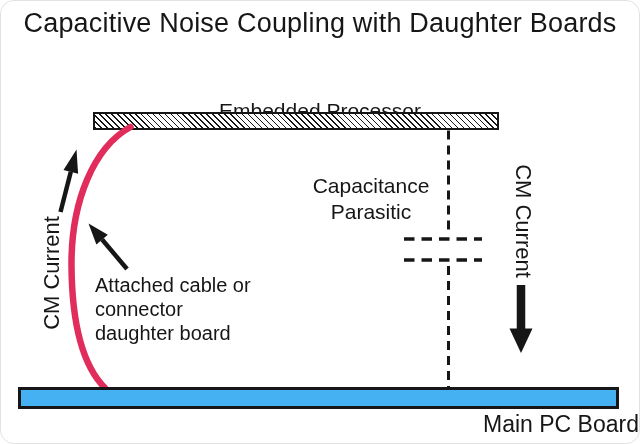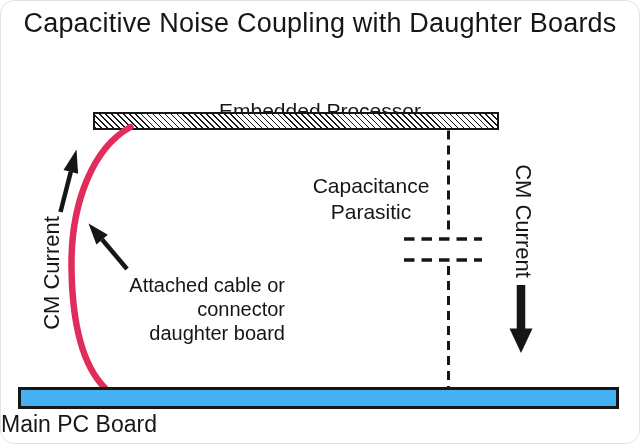--- a/index.html
+++ b/index.html
@@ -42,39 +42,39 @@
       #ffffff 1.1px, #ffffff 4.2px
     );
   }
   .svg-layer { position: absolute; left: 0; top: 0; }
   .parasitic-label {
     left: 280px; top: 172px; width: 180px;
     text-align: center; font-size: 21px; line-height: 26px;
   }
   .attached-label {
     left: 94px; top: 272px; width: 190px;
-    text-align: right; font-size: 20px; line-height: 24px;
+    text-align: left; font-size: 20px; line-height: 24px;
   }
   .cm-label {
     width: 130px; height: 24px; line-height: 24px;
     text-align: center; font-size: 22px;
   }
   .cm-left  { left: -14px; top: 260px; transform: rotate(-90deg); }
   .cm-right { left: 457px; top: 208px; transform: rotate(90deg); }
   .blue-bar {
     position: absolute;
     left: 17px; top: 386px;
     width: 601px; height: 22px;
     box-sizing: border-box;
     border: 3px solid var(--ink);
     background: var(--board-blue);
   }
   .main-board-label {
     top: 410px; left: 0; width: 100%;
-    text-align: left; font-size: 23px;
+    text-align: right; font-size: 23px;
   }
   .dashed-line { stroke: var(--ink); fill: none; }
   .arrow-shaft { stroke: var(--ink); fill: none; }
   .arrow-head  { fill: var(--ink); stroke: none; }
   .cable { stroke: var(--cable-red); fill: none; }
 </style>
 </head>
 <body>
 
 <div class="canvas">

